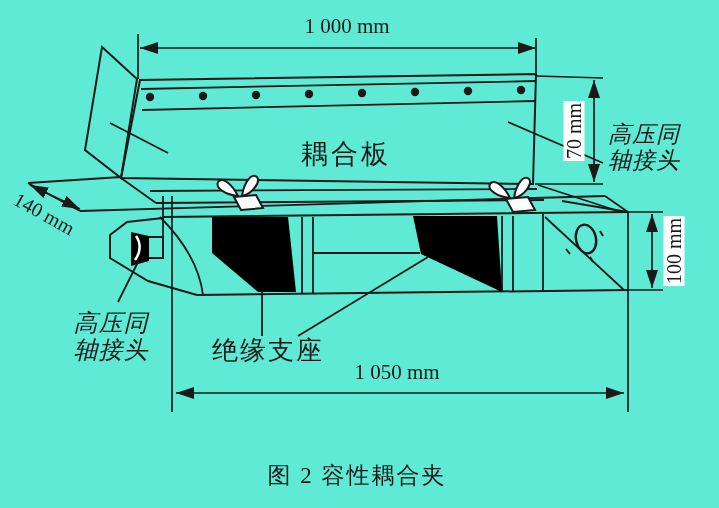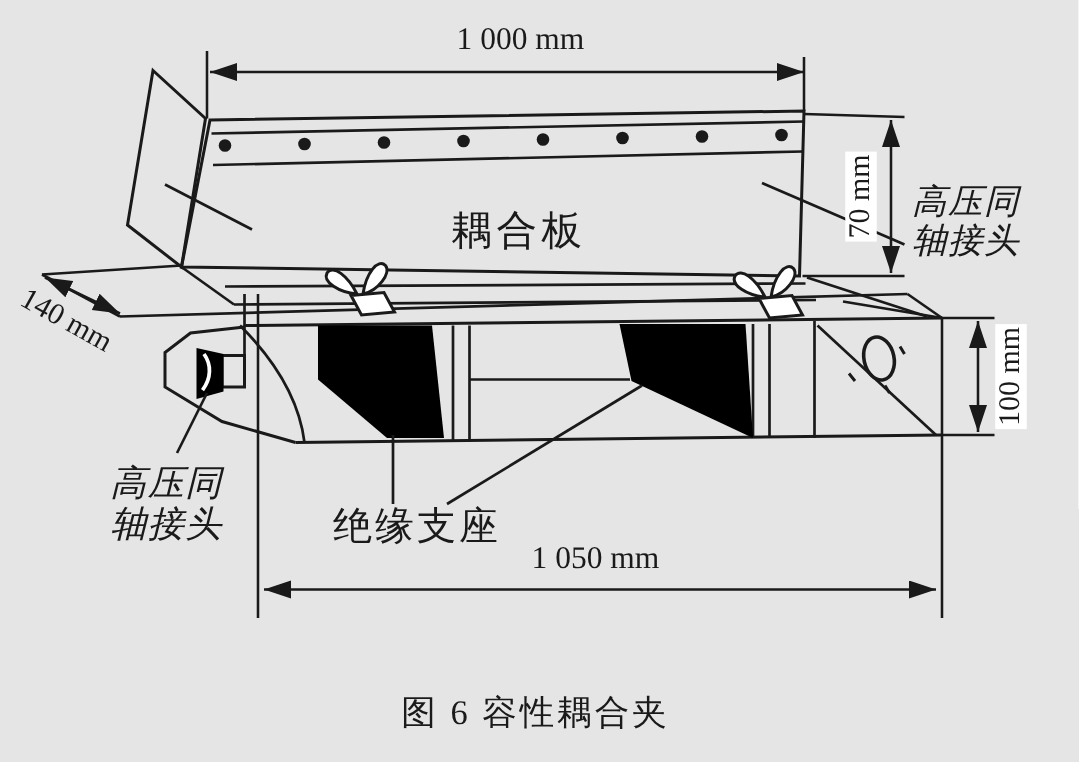--- a/index.html
+++ b/index.html
@@ -1,17 +1,17 @@
 <!DOCTYPE html>
 <html><head>
 <meta charset="utf-8">
 <style>
   html,body{margin:0;padding:0;background:#ffffff;}
   #stage{
-    position:relative;width:719px;height:508px;background:#e5e5e5;
+    position:relative;width:719px;height:508px;background:#5eead4;
     font-family:"Liberation Serif","DejaVu Serif",serif;color:#1a1a1a;overflow:hidden;
   }
   #drawing{position:absolute;left:0;top:0;}
   .lbl{position:absolute;transform:translate(-50%,-50%);white-space:nowrap;
        font-size:21px;line-height:1.05;text-align:center;}
   .rot-ccw{transform:translate(-50%,-50%) rotate(-90deg);background:#ffffff;padding:0 2px;}
   .rot-140{transform:translate(-50%,-50%) rotate(29deg);}
   .two-line div{display:block;font-style:italic;}
   .caption{font-size:23px;letter-spacing:2px;}
   .plate-lbl{font-size:27px;letter-spacing:3px;text-align:right;}
@@ -150,19 +150,19 @@
 
   <div class="lbl rot-140" style="left:44px;top:214px;font-size:20px;background:transparent;">140 mm</div>
 
   <div class="lbl rot-ccw" style="left:674px;top:251px;font-size:20px;">100 mm</div>
 
   <div class="lbl hvl two-line" style="left:111px;top:337px;">
     <div>高压同</div>
     <div>轴接头</div>
   </div>
 
-  <div class="lbl sup-lbl" style="left:278px;top:351px;">绝缘支座</div>
+  <div class="lbl sup-lbl" style="left:268px;top:351px;">绝缘支座</div>
 
   <div class="lbl" style="left:397px;top:372px;">1 050 mm</div>
 
-  <div class="lbl caption" style="left:357px;top:476px;">图 6 容性耦合夹</div>
+  <div class="lbl caption" style="left:357px;top:476px;">图 2 容性耦合夹</div>
 
 </div>
 
 </body></html>

